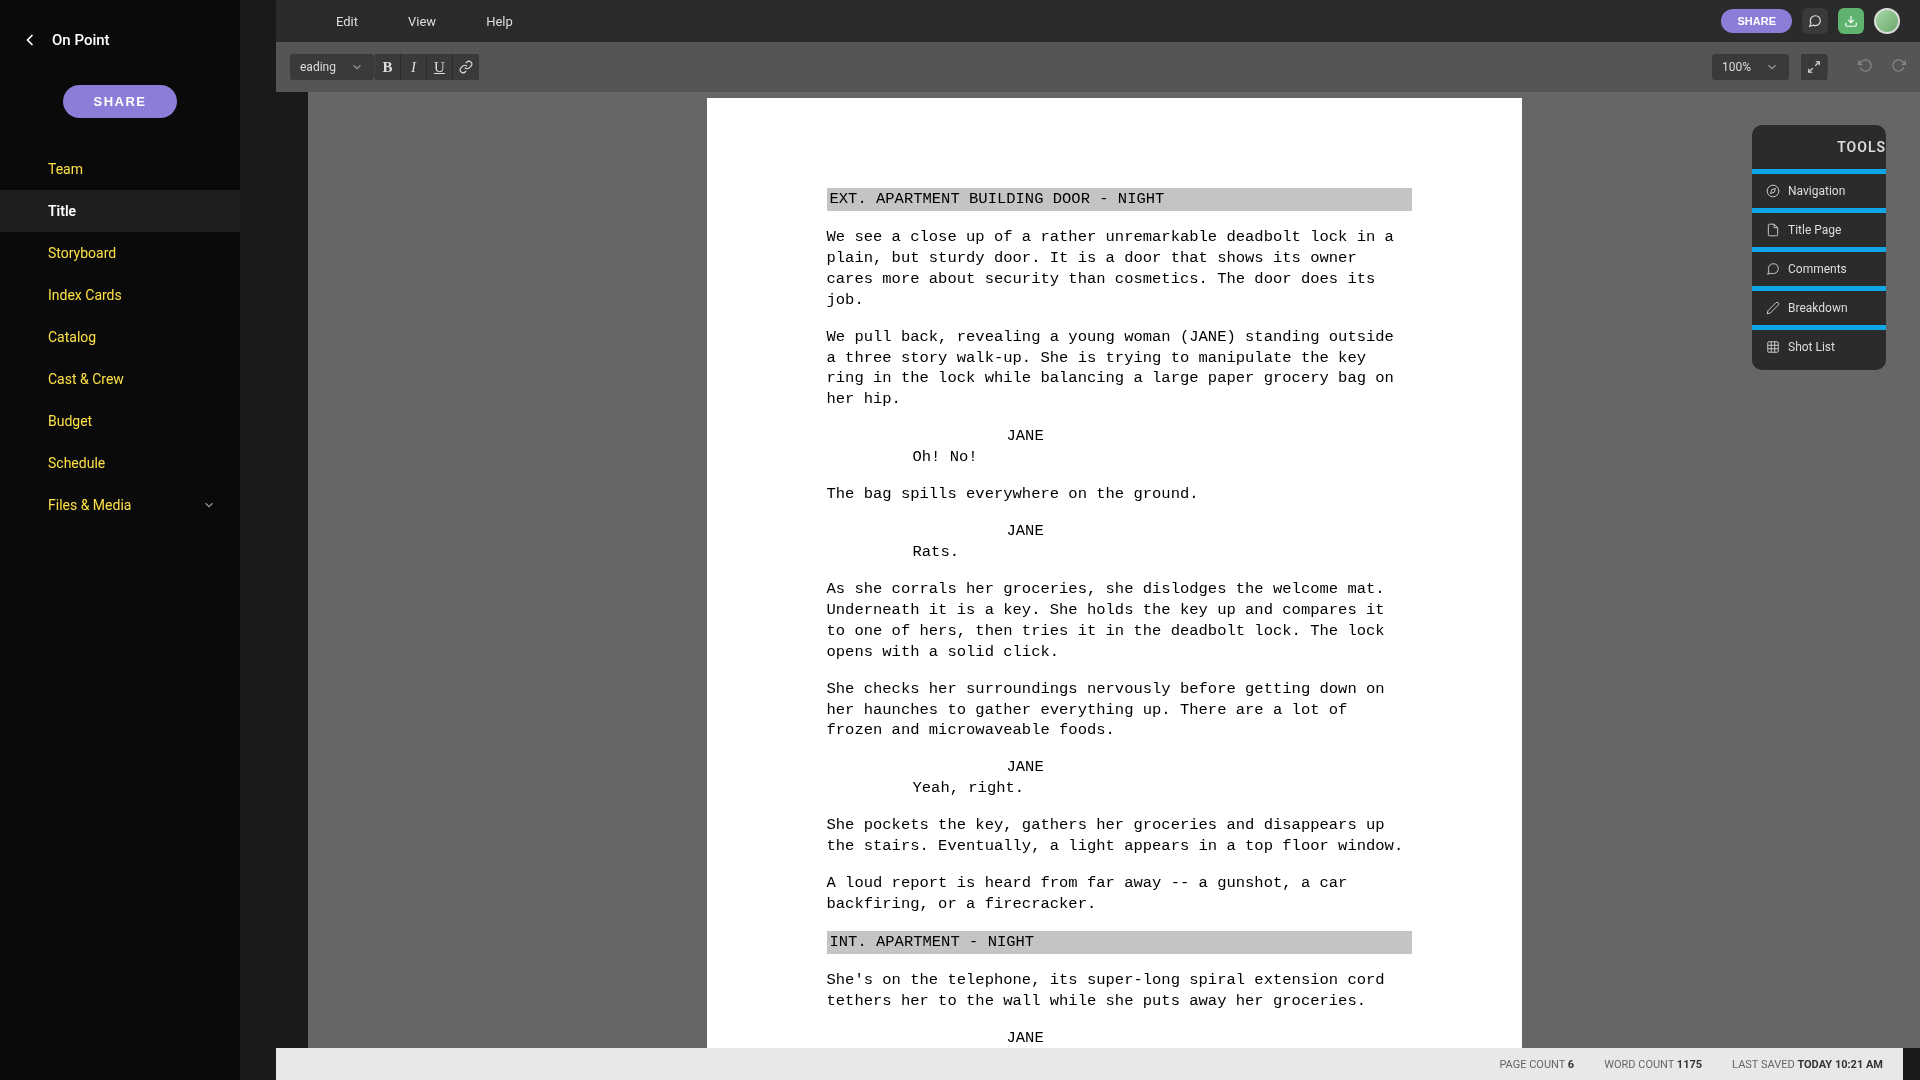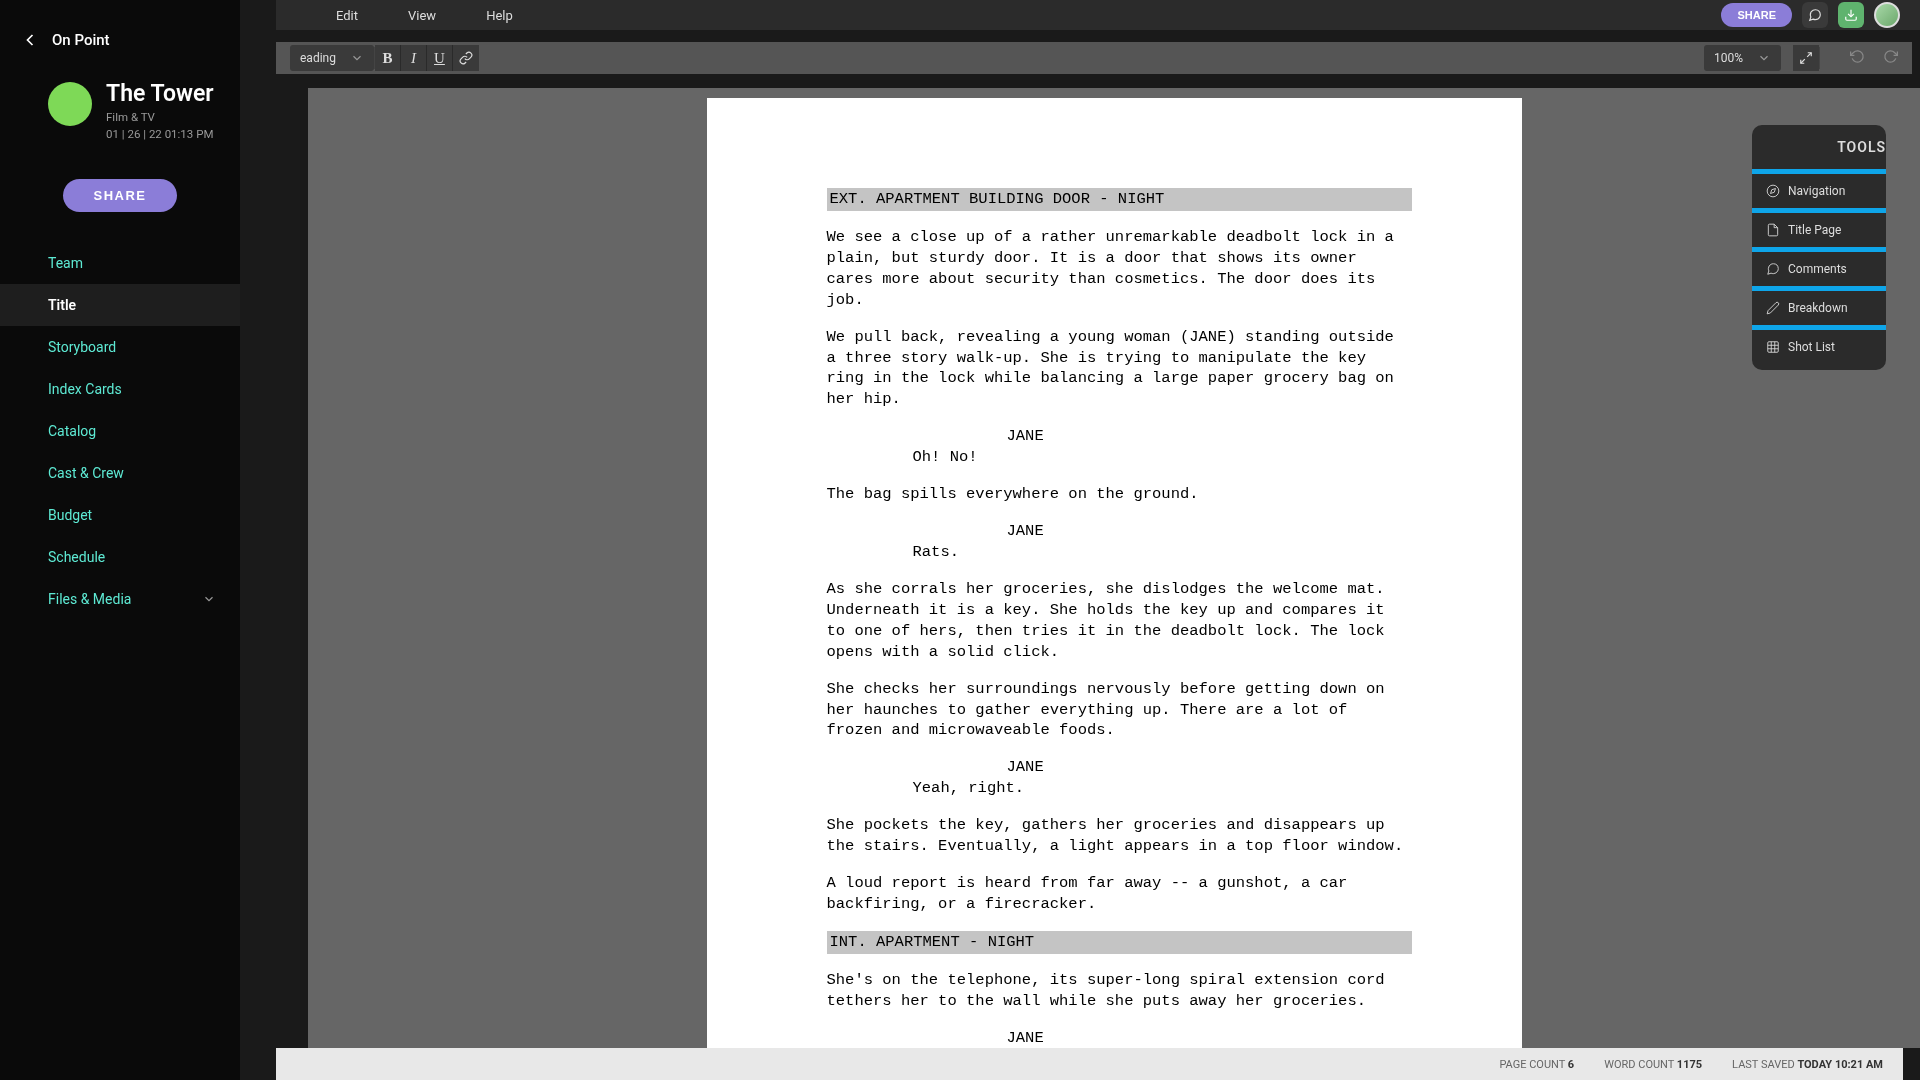--- a/index.html
+++ b/index.html
@@ -73,21 +73,21 @@
       border-radius: 20px;
       padding: 9px 30px;
       font-size: 13px;
       font-weight: 600;
       letter-spacing: 1.5px;
       cursor: pointer;
     }
     .nav-item {
       padding: 13px 24px 13px 48px;
       font-size: 14px;
-      color: #5eead4;
+      color: #fde047;
       cursor: pointer;
       display: flex;
       justify-content: space-between;
       align-items: center;
     }
     .nav-item.active {
       background: #1e1e1e;
       color: #fff;
       font-weight: 600;
     }
@@ -98,21 +98,21 @@
       stroke-width: 2;
       fill: none;
     }
     
     
     .menubar {
       position: absolute;
       left: 276px;
       top: 0;
       right: 0;
-      height: 30px;
+      height: 42px;
       background: #2b2b2b;
       display: flex;
       align-items: center;
       padding: 0 20px;
       color: #ddd;
       z-index: 5;
     }
     .menu-items {
       display: flex;
       gap: 50px;
@@ -156,22 +156,22 @@
       border-radius: 50%;
       background: linear-gradient(135deg, #a8d8a8, #6ba86b);
       border: 2px solid #ddd;
     }
     
     
     .toolbar {
       position: absolute;
       left: 276px;
       top: 42px;
-      right: 8px;
-      height: 32px;
+      right: 0;
+      height: 50px;
       background: #555555;
       display: flex;
       align-items: center;
       padding: 0 14px;
       color: #ddd;
       z-index: 4;
     }
     .format-select {
       display: flex;
       align-items: center;
@@ -323,28 +323,20 @@
   </style>
 </head>
 <body>
 
 <div class="sidebar">
   <div class="sidebar-header">
     <svg class="back-arrow" viewBox="0 0 24 24">
         <polyline points="15 18 9 12 15 6"></polyline>
       </svg>
     <div class="app-name">On Point</div>
-  </div>
-  <div class="project-info">
-    <div class="project-dot"></div>
-    <div class="project-text">
-      <h2>The Tower</h2>
-      <div class="project-meta">Film &amp; TV</div>
-      <div class="project-meta">01 | 26 | 22 01:13 PM</div>
-    </div>
   </div>
   <button class="sidebar-share-btn">SHARE</button>
   <div class="nav-item">
       <span>Team</span>
     </div>
   <div class="nav-item active">
       <span>Title</span>
     </div>
   <div class="nav-item">
       <span>Storyboard</span>

